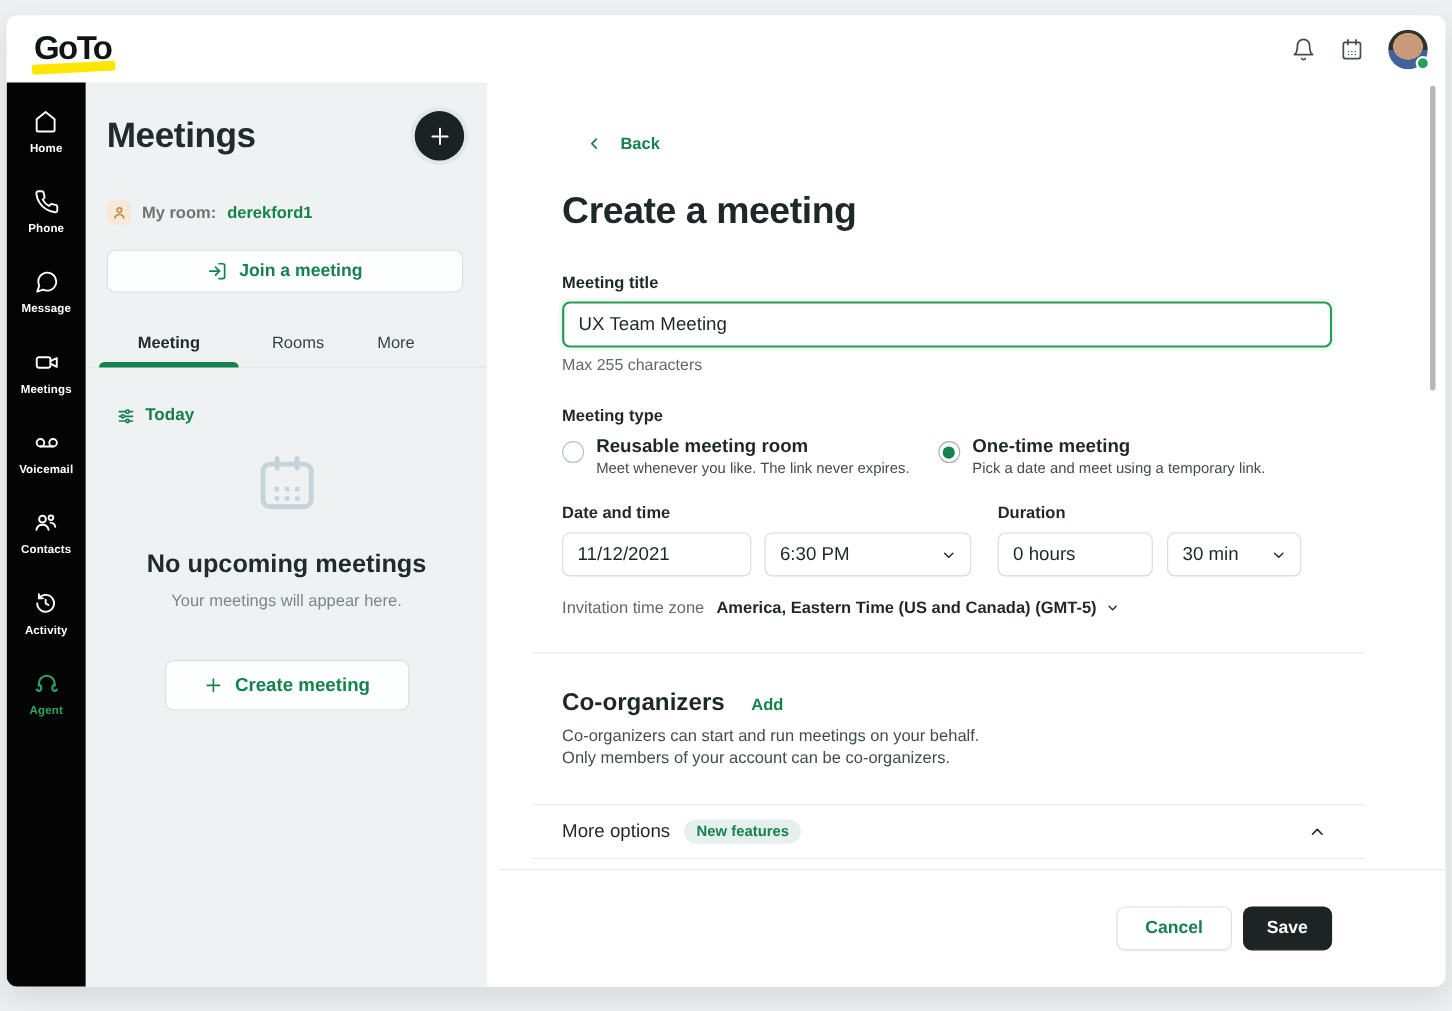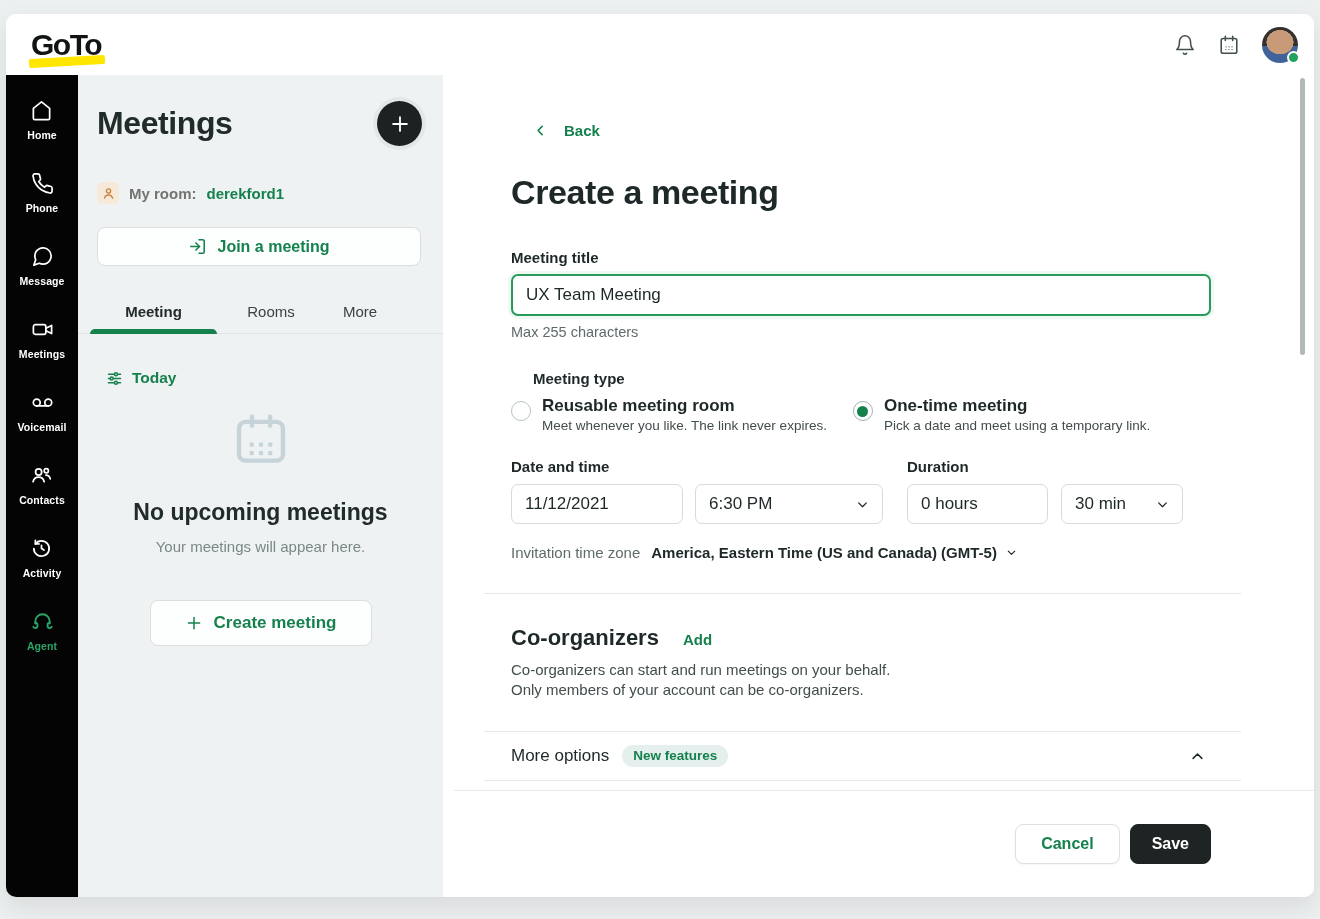--- a/index.html
+++ b/index.html
@@ -69,21 +69,21 @@
   .main { flex:1; background:#fff; position:relative; min-width:0; }
   .main-inner { padding:47px 0 0 68px; }
   .back-link { display:flex; align-items:center; gap:17px; margin-left:23px; color:#15814d; cursor:pointer; }
   .back-link svg { width:13px; height:13px; }
   .back-label { font-size:15px; font-weight:700; }
   .form-title { margin-top:34px; font-size:34px; font-weight:700; color:#1e2828; letter-spacing:-.4px; }
   .field-label { font-size:15px; font-weight:700; color:#1e2828; }
   .lbl-title { margin-top:37px; }
   .title-input { margin-top:8px; width:700px; height:42px; border:2px solid #279a5c; border-radius:7px; font-size:17px; color:#1e2828; padding:0 13px; outline:none; font-family:inherit; box-shadow:0 0 0 3px rgba(39,154,92,.07); }
   .help-text { margin-top:8px; font-size:14.5px; color:#5f6b6b; }
-  .lbl-type { margin-top:30px;margin-left:22px; }
+  .lbl-type { margin-top:30px; }
   .radio-row { margin-top:9px; display:flex; gap:26px; }
   .radio-opt { display:flex; gap:11px; cursor:pointer; }
   .radio-opt.first { width:304px; flex:0 0 304px; }
   .radio-circle { margin-top:5px; width:20px; height:20px; flex:0 0 20px; border-radius:50%; border:1.5px solid #b7c2c2; background:#fff; position:relative; }
   .radio-opt.selected .radio-circle { border-color:#9db4ab; }
   .radio-opt.selected .radio-circle::after { content:""; position:absolute; inset:3.5px; border-radius:50%; background:#15814d; }
   .radio-title { font-size:17px; font-weight:700; color:#1e2828; line-height:20px; }
   .radio-desc { font-size:13.5px; color:#424d4d; margin-top:2px; }
   .dt-labels { margin-top:25px; display:flex; }
   .dt-labels .l1 { width:396px; }

